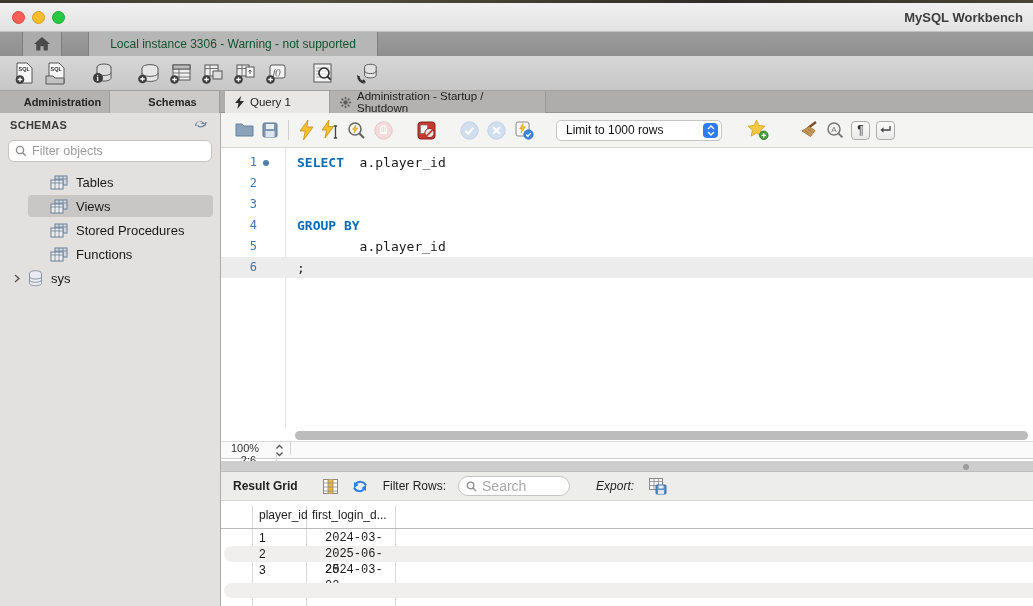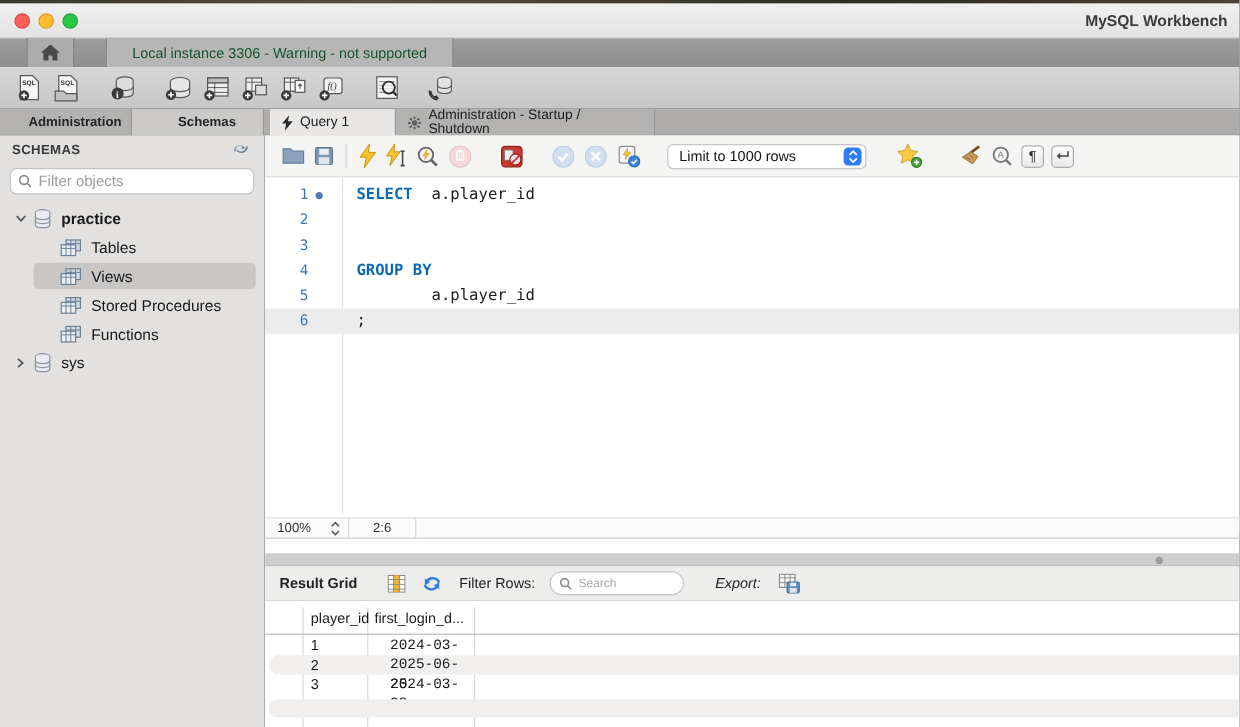--- a/index.html
+++ b/index.html
@@ -88,39 +88,39 @@
   .cline .mk { width:28px; position:relative; }
   .cline .mk .dot { position:absolute; left:6px; top:8px; width:6px; height:6px; border-radius:50%; background:#4f7fb0; }
   .cline pre { font-family:"DejaVu Sans Mono", monospace; font-size:13px; line-height:21px;
     white-space:pre; padding-left:12px; }
   .kw { color:#0b6bb5; font-weight:bold; }
   .fn { color:#85792c; }
   .pl { color:#1b1b1b; }
   
   .hscroll { position:absolute; left:0; top:315px; width:100%; height:15px; background:#fff; }
   .hthumb { position:absolute; left:74px; top:3px; width:733px; height:9px; background:#bcbcbc; border-radius:4.5px; }
-  .status-bar { position:absolute; left:0; top:318px; width:100%; height:18px; background:#fafafa;
-    border-top:1px solid #dcdcdc; border-bottom:1px solid #cfcfcf; display:flex; font-size:11px; color:#333; }
+  .status-bar { position:absolute; left:0; top:328px; width:100%; height:18px; background:#fafafa;
+    border-top:1px solid #dcdcdc; border-bottom:1px solid #cfcfcf; display:flex; font-size:11px; color:#333;flex-direction:column; }
   .sb-cell { display:flex; align-items:center; border-right:1px solid #d4d4d4; height:100%; }
   .sb-zoom { width:70px; padding-left:10px; position:relative; }
   .sb-zoom .stp { position:absolute; right:6px; top:2px; }
   .sb-pos { width:56px; justify-content:center; }
   
   .splitter { position:absolute; left:0; top:348px; width:100%; height:11px; background:#cecece;
     border-bottom:1px solid #bdbdbd; }
   .grip-dot { position:absolute; left:742px; top:3px; width:6px; height:6px; border-radius:50%; background:#9d9d9d; }
   
   .result-toolbar { position:absolute; left:0; top:359px; width:100%; height:29px; background:#ededec;
     border-bottom:1px solid #d6d6d6; display:flex; align-items:center; padding-left:12px; font-size:12px; color:#222; }
   .rt-title { font-weight:bold; margin-right:18px; }
   .rt-lbl { margin:0 8px; }
   .rt-icon { margin:0 7px; display:flex; }
   .search-pill { width:112px; height:20px; background:#fff; border:1px solid #c6c6c6; border-radius:10px;
     display:flex; align-items:center; padding:0 7px; margin-left:4px; }
-  .search-pill input { border:none; outline:none; width:100%; font-size:10px; color:#333;
+  .search-pill input { border:none; outline:none; width:100%; font-size:14px; color:#333;
     background:transparent; margin-left:5px; font-family:"Liberation Sans",sans-serif; }
   .search-pill input::placeholder { color:#a8a8a8; }
   .rt-export { margin-left:26px;font-style:italic; }
   
   .result-grid { position:absolute; left:0; top:388px; width:100%; height:105px; background:#fff; }
   .rg-colborder { position:absolute; top:5px; bottom:0; width:1px; background:#d9d9d9; }
   .rg-header { position:absolute; left:0; top:0; width:100%; height:28px; border-bottom:1px solid #bbb; }
   .rg-hcell { position:absolute; top:7px; font-size:12px; color:#1c1c1c; }
   .rg-rows { position:absolute; left:0; top:29px; width:100%; }
   .rg-row { height:16px; position:relative; display:flex; font-size:12px; color:#1a1a1a; }
@@ -302,35 +302,20 @@
     <div class="filter-box">
       <span>
         <svg width="12" height="12" viewBox="0 0 12 12">
             <circle cx="5" cy="5" r="3.6" fill="none" stroke="#8b8b8b" stroke-width="1.4"></circle>
             <path d="M7.7 7.7l3 3" stroke="#8b8b8b" stroke-width="1.4"></path>
           </svg>
       </span>
       <input placeholder="Filter objects" style="">
     </div>
     <div class="tree">
-      <div class="tree-row schema">
-        <span class="tr-chev">
-          <svg width="9" height="6" viewBox="0 0 9 6">
-              <path d="M1 1l3.5 4L8 1" fill="none" stroke="#555" stroke-width="1.4"></path>
-            </svg>
-        </span>
-        <span class="tr-icon" style="margin-left:4px">
-          <svg width="15" height="17" viewBox="0 0 15 17">
-              <ellipse cx="7.5" cy="3.2" rx="6" ry="2.5" fill="#e9ebf0" stroke="#8b93a6"></ellipse>
-              <path d="M1.5 3.2v10c0 1.4 2.7 2.5 6 2.5s6-1.1 6-2.5v-10" fill="#e9ebf0" stroke="#8b93a6"></path>
-              <path d="M1.5 6.5c0 1.4 2.7 2.5 6 2.5s6-1.1 6-2.5M1.5 9.8c0 1.4 2.7 2.5 6 2.5s6-1.1 6-2.5" fill="none" stroke="#8b93a6"></path>
-            </svg>
-        </span>
-        <span class="name">practice</span>
-      </div>
       <div class="tree-row child">
         <span class="tr-icon">
           <svg width="18" height="15" viewBox="0 0 18 15">
               <rect x="5" y="1" width="12" height="9" fill="#cfd9e4" stroke="#6c8096"></rect>
               <path d="M5 4h12M9 1v9M13 1v9" stroke="#6c8096" stroke-width="0.8"></path>
               <rect x="1" y="5" width="12" height="9" fill="#e9eef3" stroke="#6c8096"></rect>
               <path d="M1 8h12M5 5v9M9 5v9" stroke="#6c8096" stroke-width="0.8"></path>
             </svg>
         </span>
         <span class="name">Tables</span>

